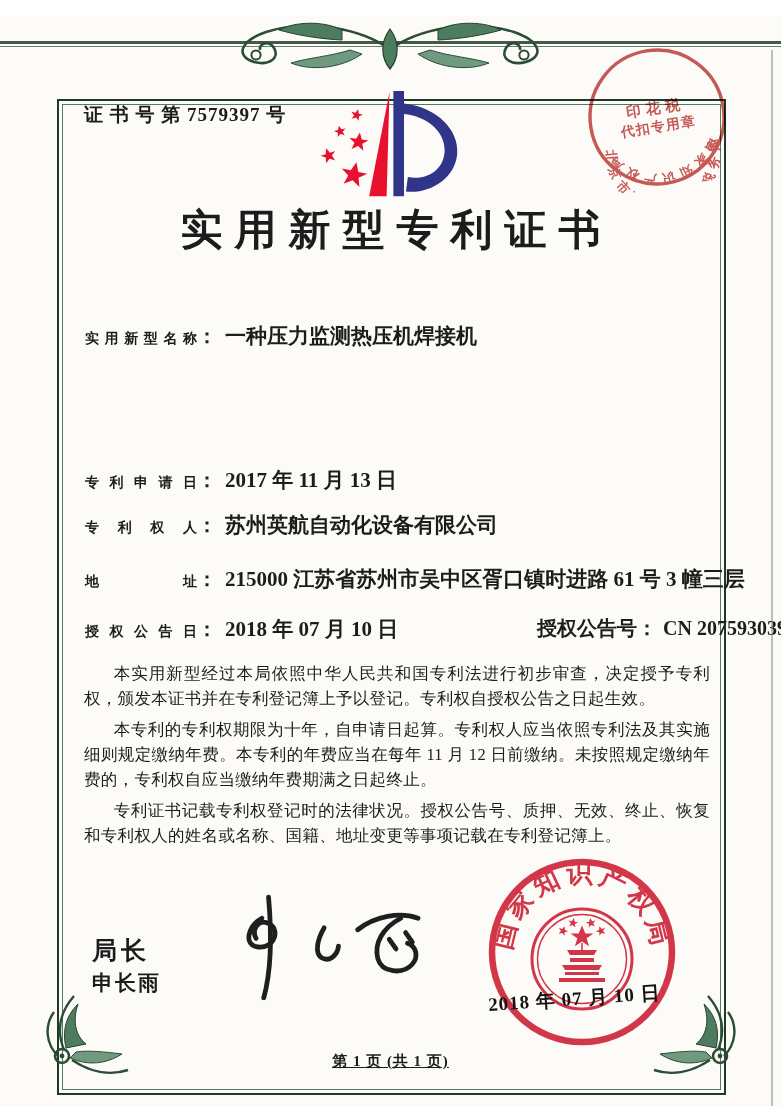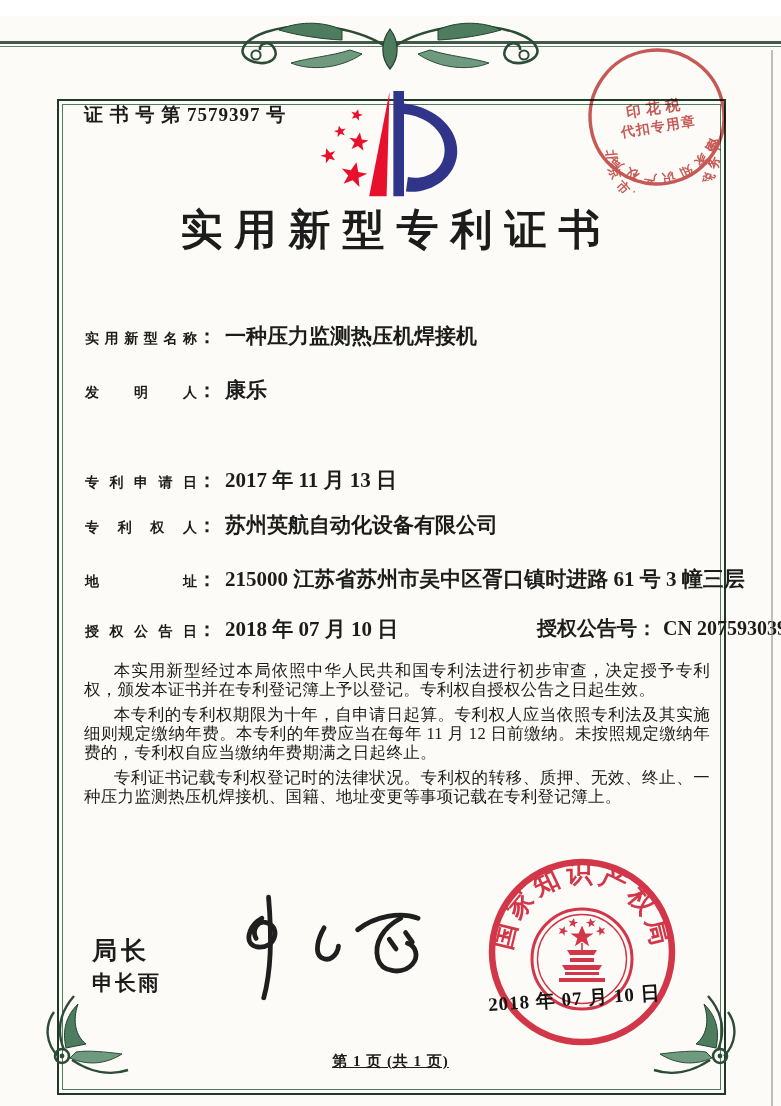--- a/index.html
+++ b/index.html
@@ -23,21 +23,21 @@
   .tax-stamp{position:absolute;left:586px;top:30px;transform:rotate(-9deg);opacity:.88;mix-blend-mode:multiply;}
   .title{position:absolute;left:12px;right:0;top:186px;text-align:center;
          font-size:42px;font-weight:700;letter-spacing:12px;margin:0;}
   
   .frow{position:absolute;left:85px;font-size:21px;font-weight:600;white-space:nowrap;}
   .flabel{display:inline-block;width:112px;font-size:14px;text-align:justify;text-align-last:justify;vertical-align:baseline;}
   .fcolon{font-size:20px;}
   .fvalue{padding-left:8px;}
   .grant-no{position:absolute;left:452px;top:0;font-size:20px;font-weight:600;white-space:nowrap;}
   
-  .paras{position:absolute;left:84px;top:645px;width:626px;font-size:16.5px;line-height:19px;
+  .paras{position:absolute;left:84px;top:645px;width:626px;font-size:16.5px;line-height:25px;
          text-align:justify;letter-spacing:.3px;font-weight:500;}
   .paras p{margin:0 0 6px 0;text-indent:1.8em;}
   
   .sig-title{position:absolute;left:92px;top:918px;font-size:25px;font-weight:600;letter-spacing:4px;}
   .sig-name{position:absolute;left:92px;top:953px;font-size:21px;font-weight:600;letter-spacing:2px;}
   .sig-hand{position:absolute;left:212px;top:872px;}
   
   .seal{position:absolute;left:482px;top:836px;mix-blend-mode:multiply;opacity:.92;}
   .seal-date{position:absolute;left:488px;top:970px;font-size:19px;font-weight:700;letter-spacing:1px;
              transform:rotate(-4deg);color:#141414;white-space:nowrap;}
@@ -131,41 +131,38 @@
     <text class="stamp-red" font-size="12.5" font-weight="700" letter-spacing="4.5" text-anchor="middle">
       <textPath href="#taxArcBot" startOffset="50%">国家知识产权局</textPath>
     </text>
   </svg>
 
   <h1 class="title">实用新型专利证书</h1>
 
   <div class="frow" style="top:306px;">
     <span class="flabel">实用新型名称</span><span class="fcolon">：</span><span class="fvalue">一种压力监测热压机焊接机</span>
   </div>
-  <div class="frow" style="top:360px;">
-    <span class="flabel">发明人</span><span class="fcolon">：</span><span class="fvalue">康乐</span>
-  </div>
   <div class="frow" style="top:450px;">
     <span class="flabel">专利申请日</span><span class="fcolon">：</span><span class="fvalue">2017 年 11 月 13 日</span>
   </div>
   <div class="frow" style="top:495px;">
     <span class="flabel">专利权人</span><span class="fcolon">：</span><span class="fvalue">苏州英航自动化设备有限公司</span>
   </div>
   <div class="frow" style="top:549px;">
     <span class="flabel">地址</span><span class="fcolon">：</span><span class="fvalue">215000  江苏省苏州市吴中区胥口镇时进路 61 号 3 幢三层</span>
   </div>
   <div class="frow" style="top:599px;">
     <span class="flabel">授权公告日</span><span class="fcolon">：</span><span class="fvalue">2018 年 07 月 10 日</span>
     <span class="grant-no"><span>授权公告号</span><span>：</span><span style="padding-left:6px;">CN 207593039 U</span></span>
   </div>
 
   <div class="paras">
     <p>本实用新型经过本局依照中华人民共和国专利法进行初步审查，决定授予专利权，颁发本证书并在专利登记簿上予以登记。专利权自授权公告之日起生效。</p>
     <p>本专利的专利权期限为十年，自申请日起算。专利权人应当依照专利法及其实施细则规定缴纳年费。本专利的年费应当在每年 11 月 12 日前缴纳。未按照规定缴纳年费的，专利权自应当缴纳年费期满之日起终止。</p>
-    <p>专利证书记载专利权登记时的法律状况。专利权的转移、质押、无效、终止、一种压力监测热压机焊接机、国籍、地址变更等事项记载在专利登记簿上。</p>
+    <p>专利证书记载专利权登记时的法律状况。授权公告号、质押、无效、终止、恢复和专利权人的姓名或名称、国籍、地址变更等事项记载在专利登记簿上。</p>
   </div>
 
   <div class="sig-title">局长</div>
   <div class="sig-name">申长雨</div>
   <svg class="sig-hand" width="230" height="118" viewBox="0 0 240 120">
     <g fill="none" stroke="#1f1f1f" stroke-width="5" stroke-linecap="round" stroke-linejoin="round">
       <path d="M52,30 C38,38 32,58 48,60 C66,62 72,40 58,35 C48,31 41,42 46,51"></path>
       <path d="M59,8 C62,42 62,84 54,113"></path>
       <path d="M117,40 C110,52 107,66 114,71 C122,76 131,69 132,59"></path>
       <path d="M152,42 C170,28 196,23 215,30"></path>

